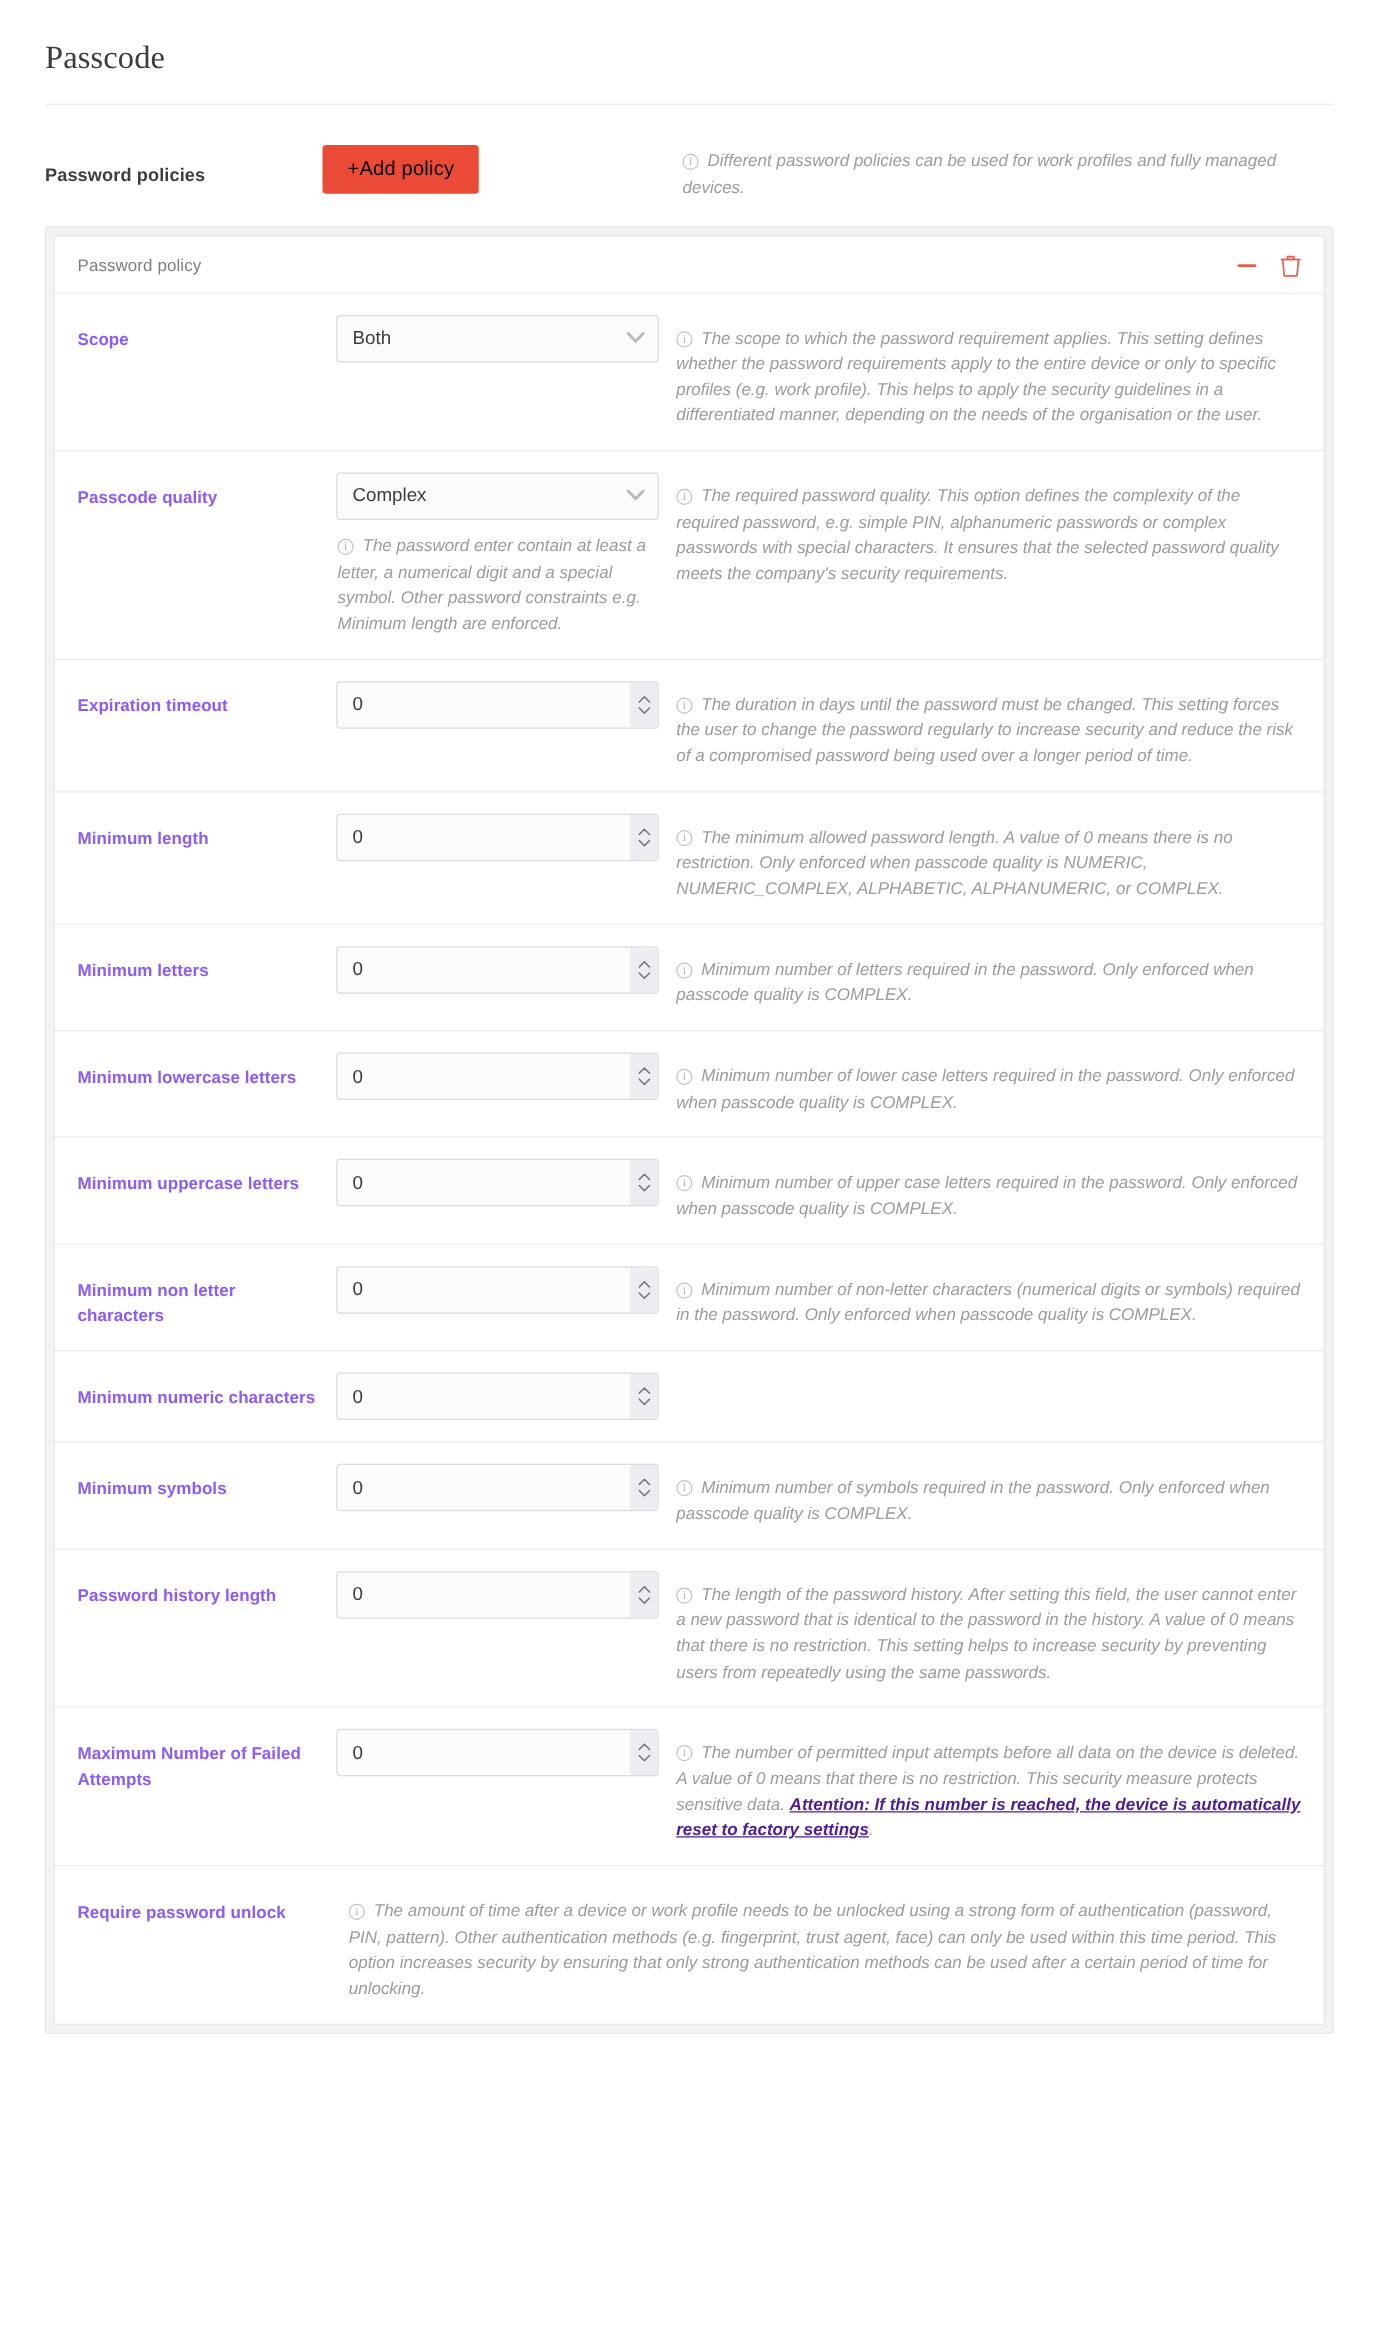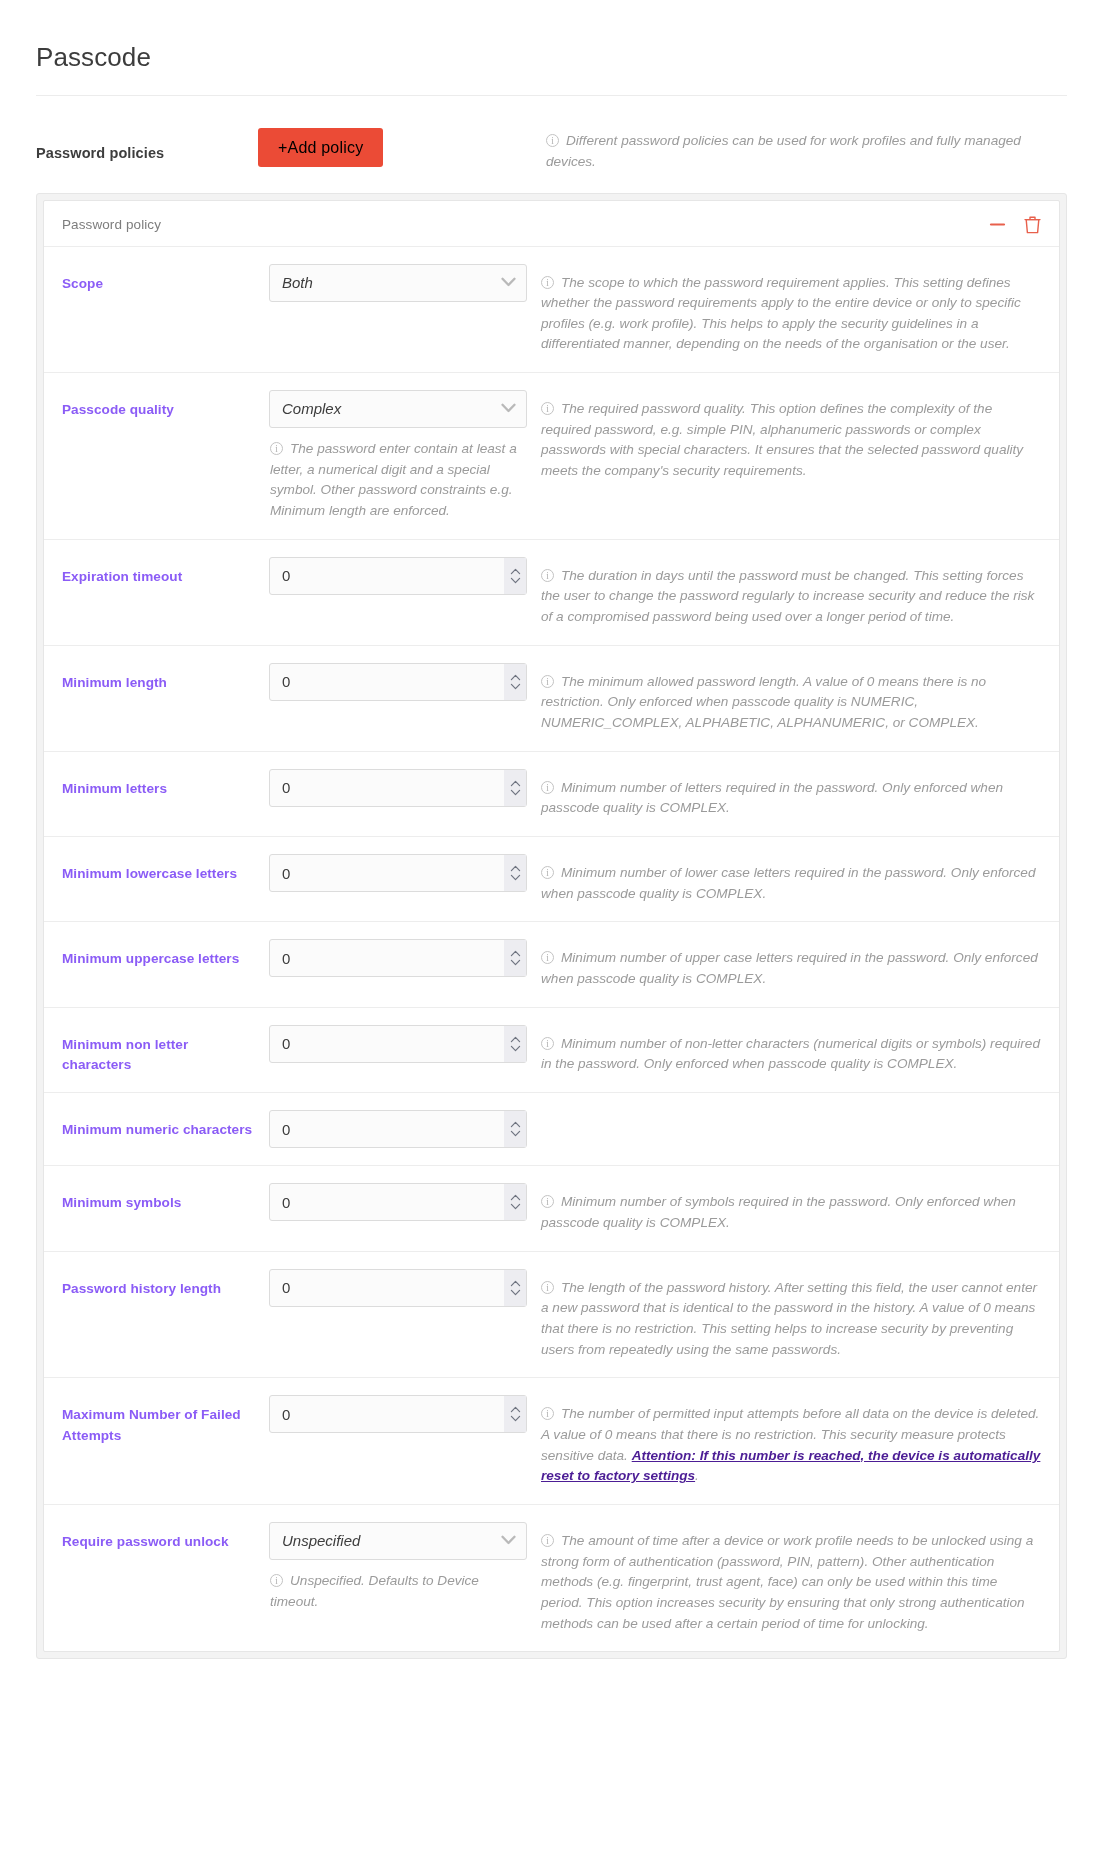--- a/index.html
+++ b/index.html
@@ -8,21 +8,22 @@
     background: #ffffff;
     font-family: "Liberation Sans", sans-serif;
     color: #333333;
   }
   body { width: 1103px; }
 
   .page { width: 1103px; padding: 0 0 40px 0; }
 
   
   .page-header {
-    padding: 42px 36px 22px 36px;
+    padding: 30px 36px 22px 36px;
+    font-family: Liberation Serif, serif;
   }
   .page-title {
     font-size: 26px;
     font-weight: 400;
     color: #3c3c3c;
     letter-spacing: 0.1px;
     line-height: 1.2;
     margin: 0;
   }
   .title-rule {
@@ -178,21 +179,20 @@
     height: 38px;
     background: #fbfbfb;
     border: 1px solid #dcdcdc;
     border-radius: 3px;
     font-family: "Liberation Sans", sans-serif;
     font-size: 15px;
     color: #3c3c3c;
     padding: 0 38px 0 12px;
     line-height: 36px;
     cursor: pointer;
-    font-style: italic;
   }
   .sel-chevron {
     position: absolute;
     right: 12px; top: 13px;
     width: 14px; height: 9px;
     pointer-events: none;
   }
   .sel-chevron svg { display: block; }
 
   .num-wrap {
@@ -453,30 +453,20 @@
                     <path d="M1.4 1.4 L5.5 5.6 L9.6 1.4" fill="none" stroke="#6f7480" stroke-width="1.2" stroke-linecap="round" stroke-linejoin="round"></path>
                   </svg>
                 </span></div>
             </div>
             <div class="row-desc">
               <div class="info"><span class="i-icon">i</span><span>The number of permitted input attempts before all data on the device is deleted. A value of 0 means that there is no restriction. This security measure protects sensitive data. </span><span class="strong">Attention: If this number is reached, the device is automatically reset to factory settings</span><span>.</span></div>
             </div>
           </div>
           <div class="row">
             <div class="row-label">Require password unlock</div>
-            <div class="row-ctrl">
-              <div class="select-wrap"><select class="ctl"><option selected="">Unspecified</option></select><span class="sel-chevron">
-                  <svg width="15" height="10" viewBox="0 0 15 10">
-                    <path d="M1.5 1.8 L7.5 8 L13.5 1.8" fill="none" stroke="#b9b9b9" stroke-width="2.3" stroke-linecap="round" stroke-linejoin="round"></path>
-                  </svg>
-                </span></div>
-              <div class="sub-info">
-                <div class="info"><span class="i-icon">i</span><span>Unspecified. Defaults to Device timeout.</span></div>
-              </div>
-            </div>
             <div class="row-desc">
               <div class="info"><span class="i-icon">i</span><span>The amount of time after a device or work profile needs to be unlocked using a strong form of authentication (password, PIN, pattern). Other authentication methods (e.g. fingerprint, trust agent, face) can only be used within this time period. This option increases security by ensuring that only strong authentication methods can be used after a certain period of time for unlocking.</span></div>
             </div>
           </div>
         </div>
 
     </div>
   </div>
 </div>
 

